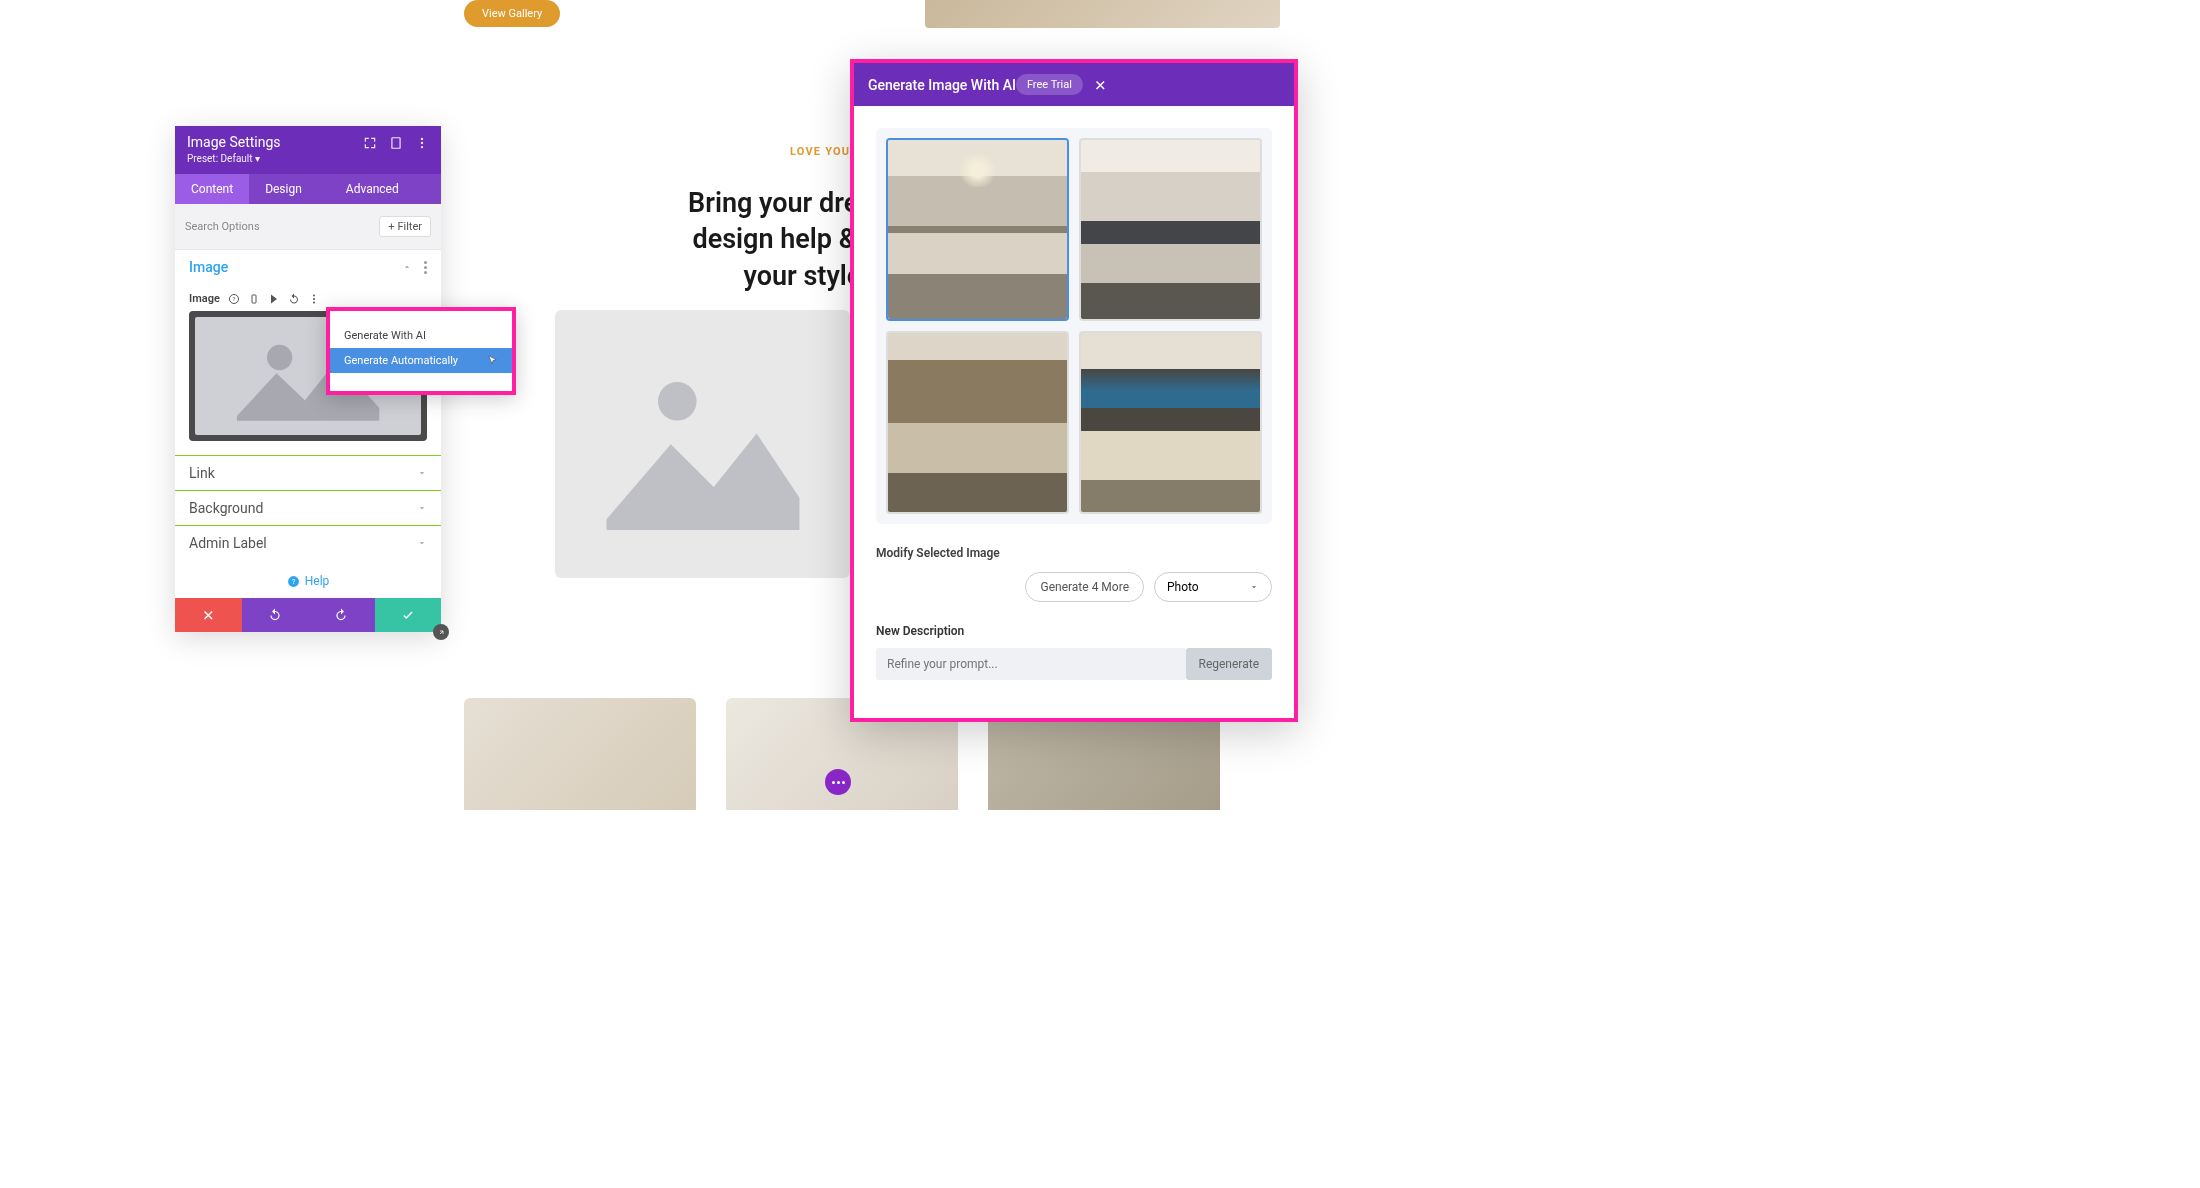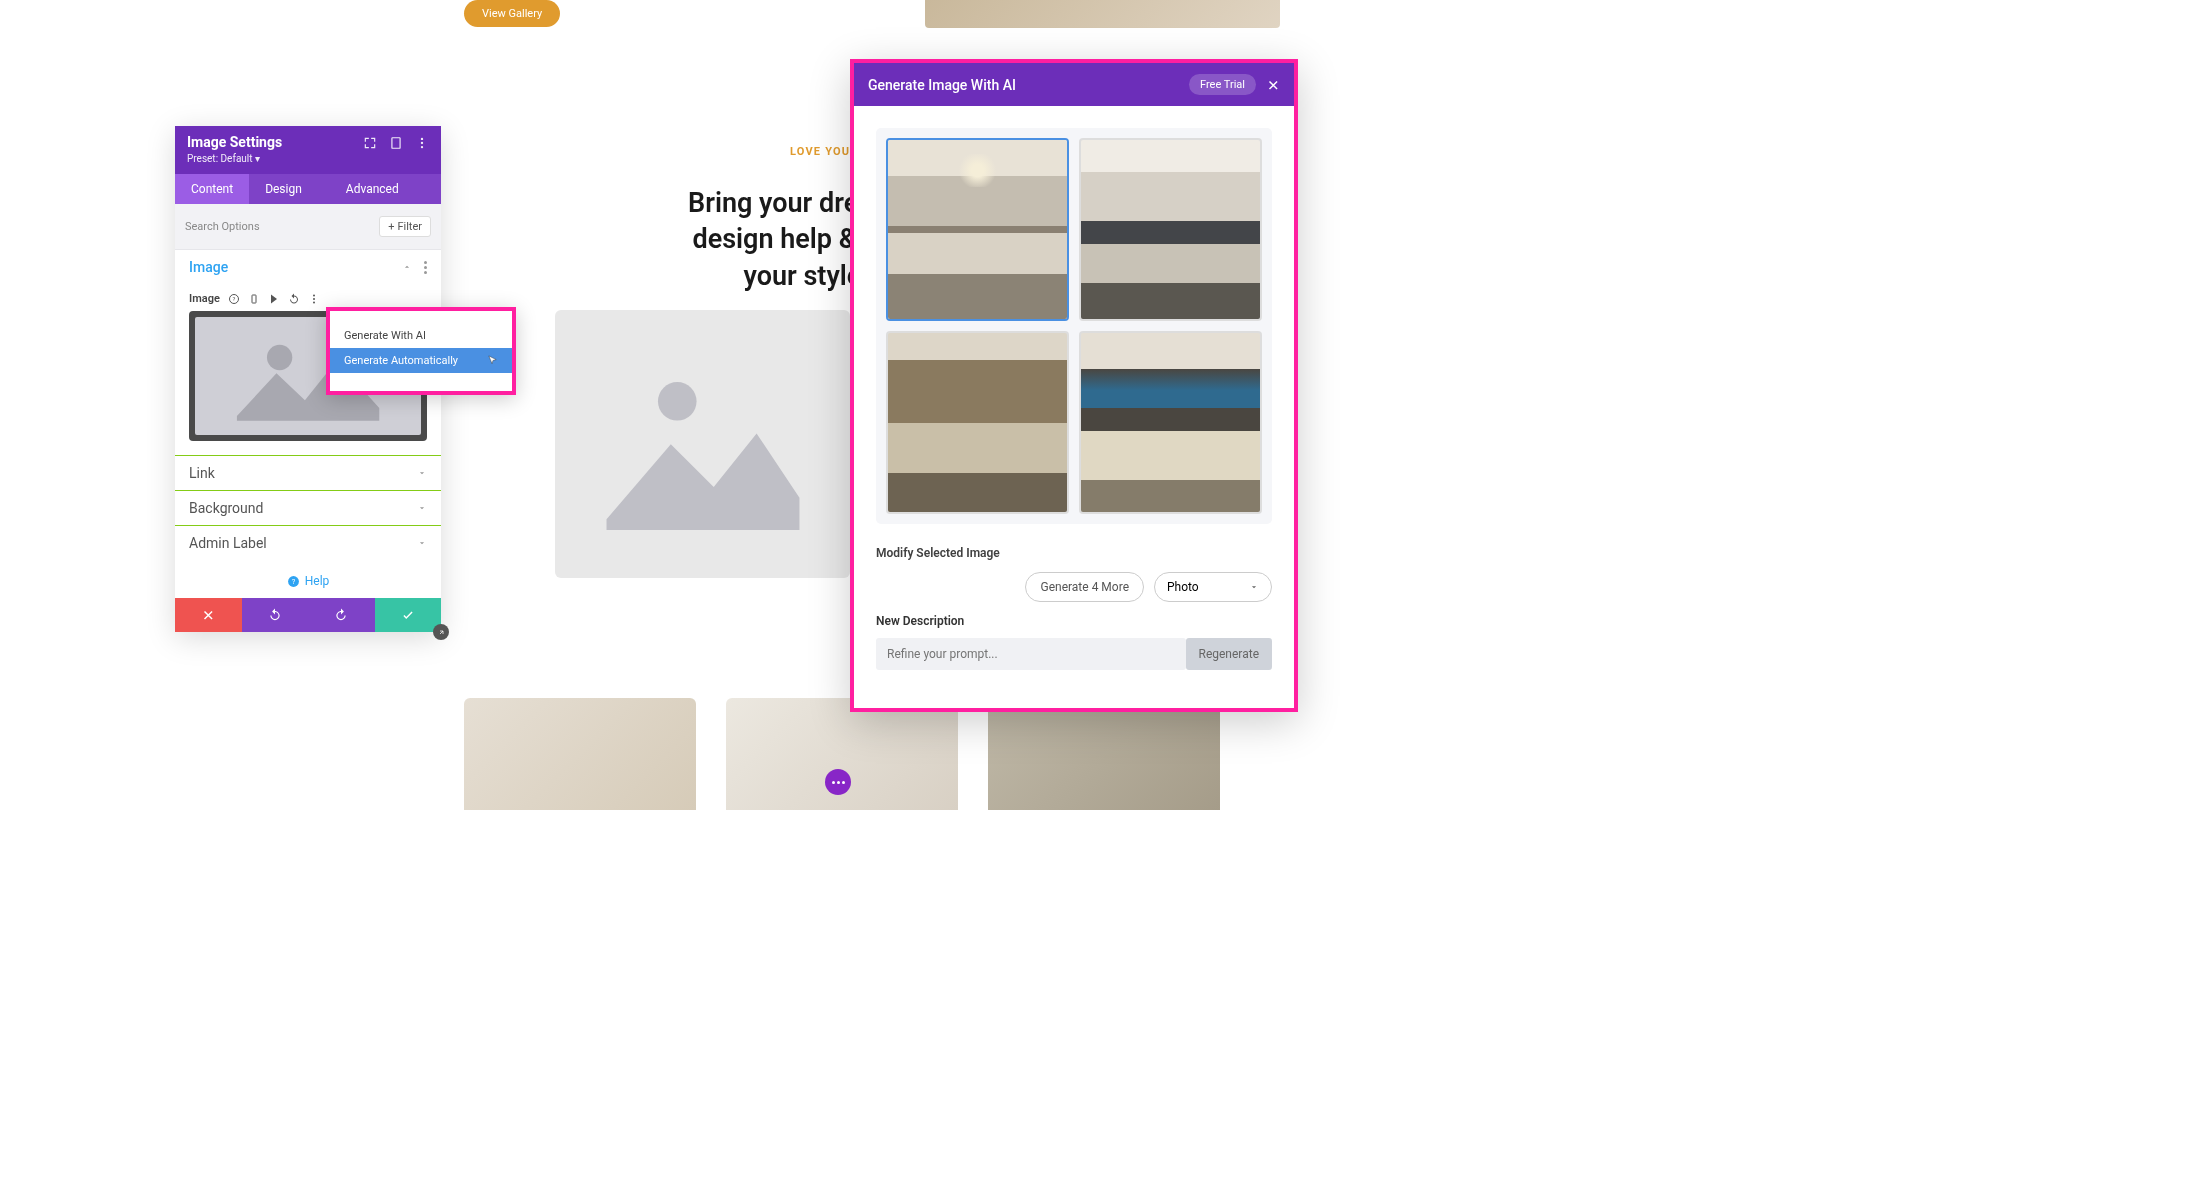--- a/index.html
+++ b/index.html
@@ -19,21 +19,21 @@
 .bg-card.c2 { left: 726px; background: linear-gradient(135deg,#ece8e0,#d8d0c4); }
 .bg-card.c3 { left: 988px; background: linear-gradient(135deg,#c0b9a8,#a59c89); }
 
 .fab { position: absolute; bottom: 15px; left: 825px; width: 26px; height: 26px; border-radius: 50%; background: #8826c7; display:flex; align-items:center; justify-content:center; gap:2px;}
 .fab span{width:3px;height:3px;border-radius:50%;background:#fff;}
 
 
 .settings-panel { position: absolute; top: 126px; left: 175px; width: 266px; background: #fff; box-shadow: 0 6px 30px rgba(0,0,0,0.15); border-radius: 4px; }
 .sp-header { background: #6c2eb9; color: #fff; padding: 8px 12px 10px; display:flex; justify-content:space-between; align-items:flex-start; }
 .sp-header-left { display:flex; flex-direction:column; gap:3px; }
-.sp-title { font-size: 14px; font-weight: 700; }
+.sp-title { font-size: 14px; font-weight: 400; }
 .sp-preset { font-size: 10px; opacity:.9; }
 .sp-header-icons { display:flex; gap:12px; margin-top:2px; }
 .sp-hicon { width:14px; height:14px; fill:#fff; opacity:.9; cursor:pointer; }
 .sp-tabs { display:flex; background:#7e42c7; }
 .sp-tab { flex:0 0 auto; padding: 8px 16px; font-size:12px; color:#fff; cursor:pointer; }
 .sp-tab.active { background:#9b5de5; }
 .sp-tab:last-child{margin-left:12px;}
 .sp-search { display:flex; align-items:center; justify-content:space-between; padding: 12px 10px; background:#f2f2f5; border-bottom:1px solid #e6e6ea; }
 .sp-search-text { font-size: 11px; color:#888; }
 .sp-filter { font-size:11px; color:#555; background:#fff; border:1px solid #ddd; border-radius:3px; padding: 3px 8px; display:flex; gap:3px; align-items:center;}
@@ -61,37 +61,37 @@
 
 .ctx-highlight { position:absolute; top:307px; left:326px; width:190px; height:88px; border:4px solid #ff1fa0; background:#fff; z-index: 20; box-shadow: 0 4px 20px rgba(0,0,0,0.2);}
 .ctx-menu { padding: 12px 0 10px; }
 .ctx-item { padding: 6px 14px; font-size:11px; color:#444; cursor:pointer;}
 .ctx-item.hover { background:#4a90e2; color:#fff; display:flex; align-items:center; justify-content:space-between;}
 .ctx-cursor { width:11px; height:11px; }
 
 
 .ai-modal-wrap { position:absolute; top:59px; right:202px; width:448px; border:4px solid #ff1fa0; box-shadow: 0 10px 40px rgba(0,0,0,0.2); z-index:30;}
 .ai-modal { background:#fff; }
-.ai-header { background:#6c2eb9; color:#fff; padding: 11px 14px; display:flex; justify-content:space-between; align-items:center;}
+.ai-header { background:#6c2eb9; color:#fff; padding: 11px 14px; display:flex; align-items:center;}
 .ai-title { font-size:14px; font-weight:500;}
 .ai-header-right { display:flex; gap:10px; align-items:center;}
 .ai-trial { background:rgba(255,255,255,0.2); padding:4px 11px; border-radius:11px; font-size:11px;}
 .ai-close { width:14px; height:14px; fill:#fff; cursor:pointer;}
 .ai-body { padding: 22px; }
 .ai-grid { background:#f5f6f9; border-radius:5px; padding:10px; display:grid; grid-template-columns:1fr 1fr; gap:10px; }
 .ai-thumb { aspect-ratio:1; background:#ddd; border-radius:4px; border:2px solid transparent; cursor:pointer; position:relative; overflow:hidden;}
 .ai-thumb.selected { border-color:#4a90e2; }
 .ai-thumb-room { width:100%; height:100%; }
 .ai-actions { display:flex; gap:8px; justify-content:flex-end; margin-top:16px;}
 .ai-btn { background:#4a90e2; color:#fff; border:none; border-radius:4px; padding:9px 14px; font-size:12px; cursor:pointer;}
 .ai-sub-label { font-size:12px; font-weight:600; color:#404040; margin-top:22px;}
 .ai-sub-row { display:flex; gap:10px; justify-content:flex-end; margin-top:12px;}
 .ai-outline-btn { background:#fff; border:1px solid #ccc; color:#555; border-radius:16px; padding:3px 14px; font-size:12px; cursor:pointer;}
 .ai-select { background:#fff; border:1px solid #ccc; border-radius:16px; padding:7px 12px; font-size:12px; display:flex; gap:28px; align-items:center; cursor:pointer; min-width:118px; justify-content:space-between;}
-.ai-desc-label { font-size:12px; font-weight:600; color:#333; margin-top:12px;}
+.ai-desc-label { font-size:12px; font-weight:600; color:#333; margin-top:22px;}
 .ai-desc-row { display:flex; gap:0; margin-top:10px; margin-bottom:16px;align-items:flex-end;}
 .ai-input { flex:1; border:none; background:#f0f1f4; padding:9px 11px; font-size:12px; border-radius:3px; color:#888;}
 .ai-regen { background:#cfd3da; color:#666; border:none; border-radius:3px; padding:9px 13px; font-size:12px; cursor:pointer;}
 
 
 .room1{background:
  linear-gradient(to bottom, #e8e2d6 0%, #e8e2d6 20%, #c4bdb0 20%, #c4bdb0 48%, #8a8072 48%, #8a8072 52%, #d9d2c5 52%, #d9d2c5 75%, #8b8375 75%, #8b8375 100%);}
 .room1::after{content:'';position:absolute;top:8%;left:35%;width:30%;height:18%;background:radial-gradient(circle,#f5eed8 20%,transparent 60%);}
 .room2{background:
  linear-gradient(to bottom, #f0ece5 0%, #f0ece5 18%, #d6d0c6 18%, #d6d0c6 45%, #434549 45%, #434549 58%, #c8c2b6 58%, #c8c2b6 80%, #5a5750 80%);}

